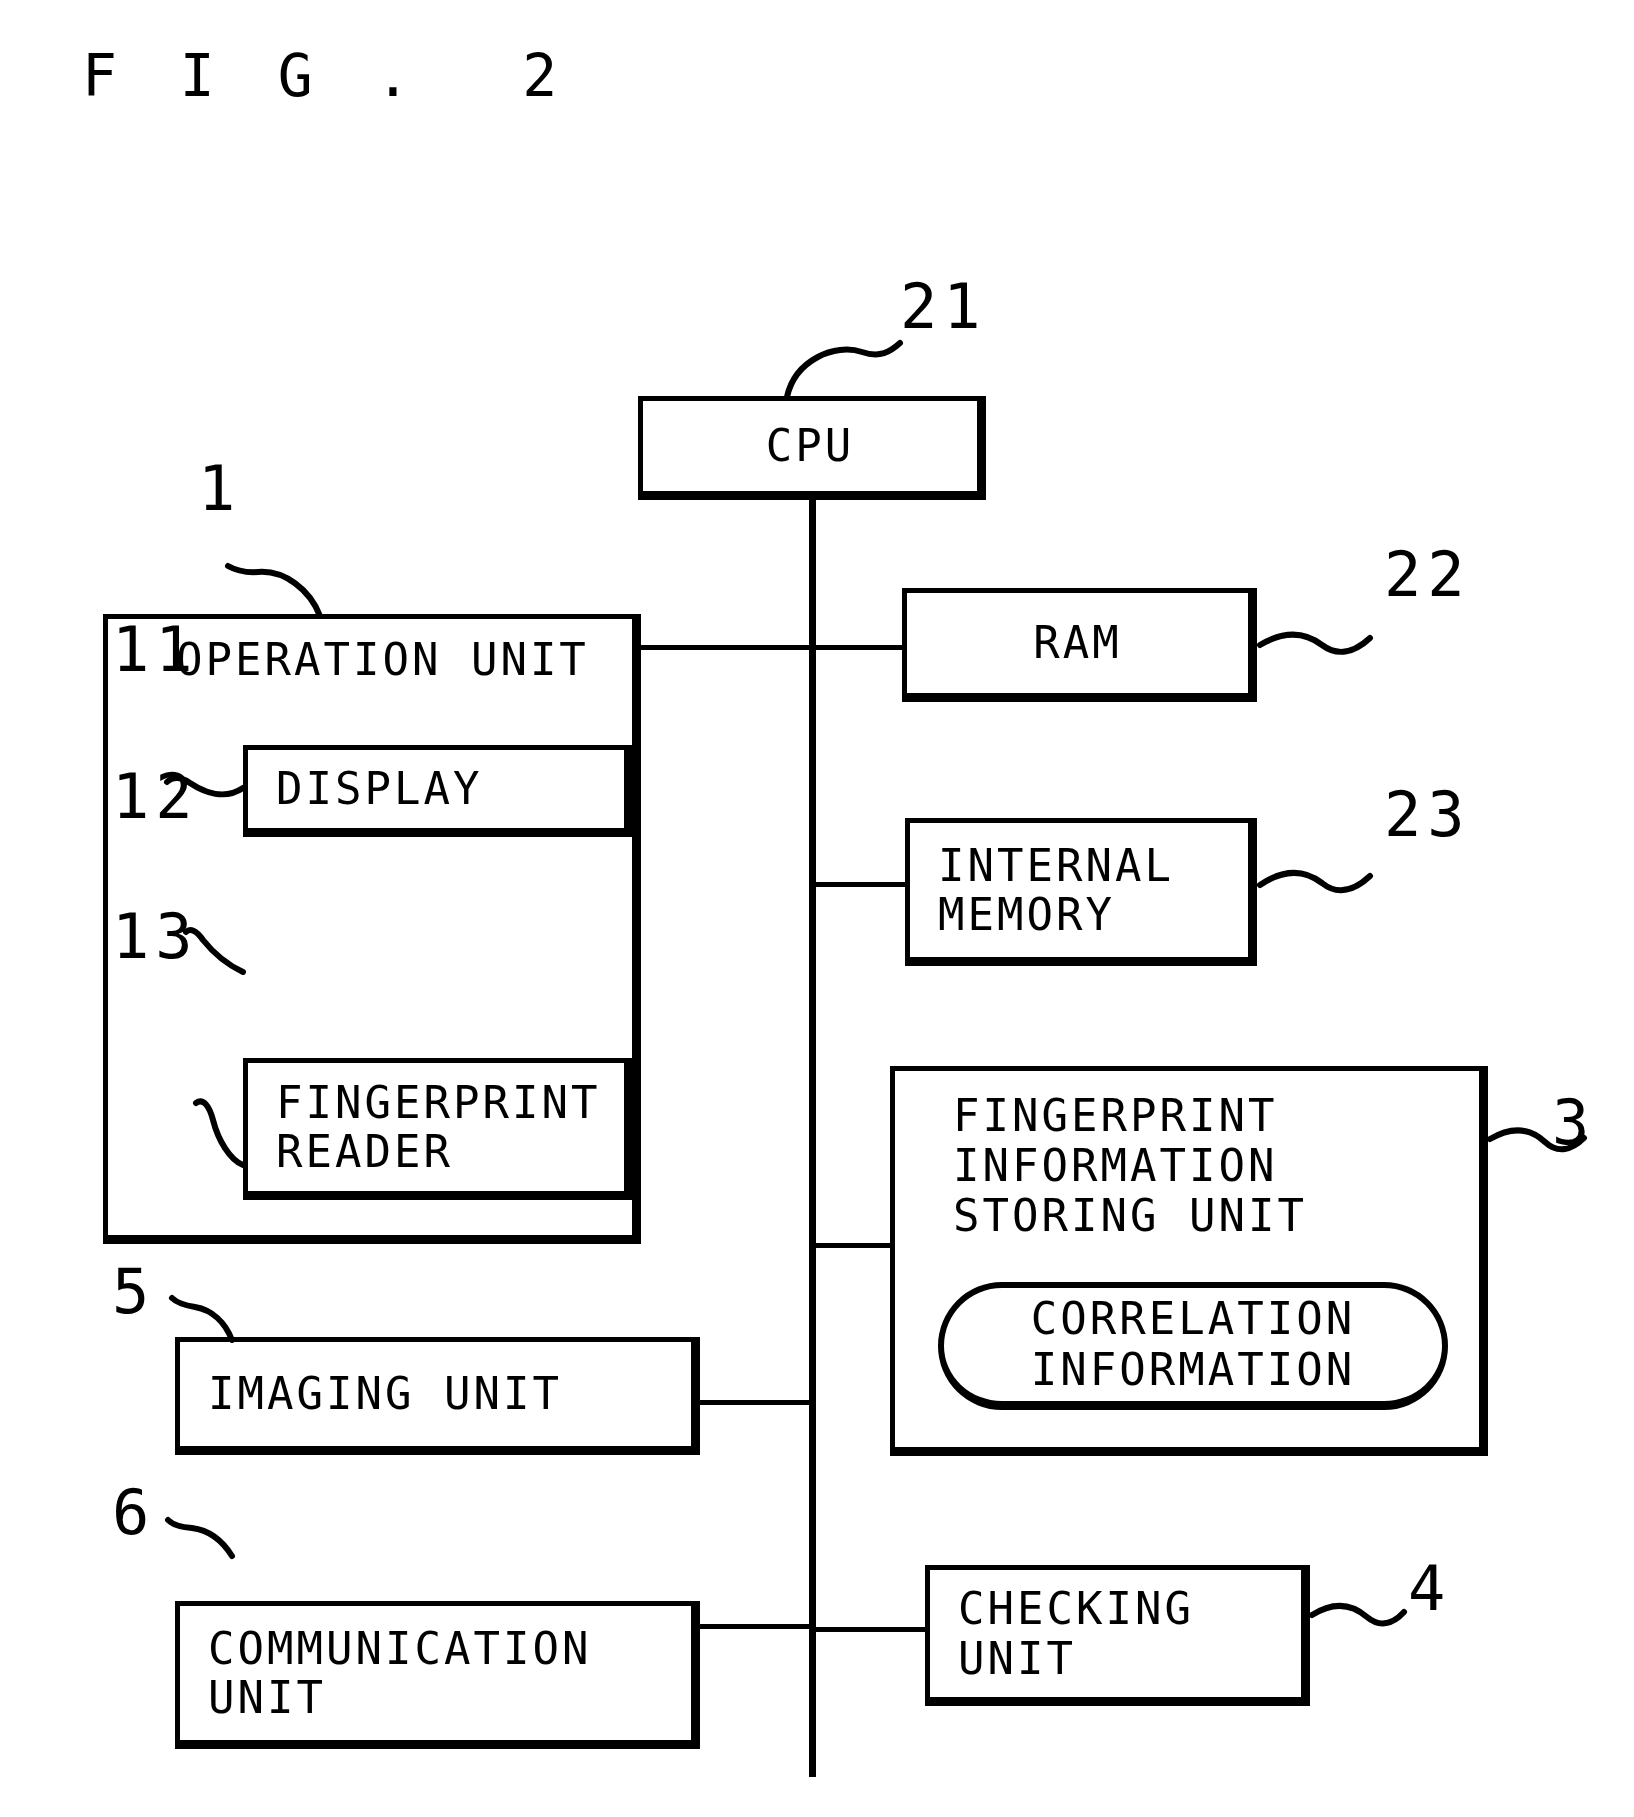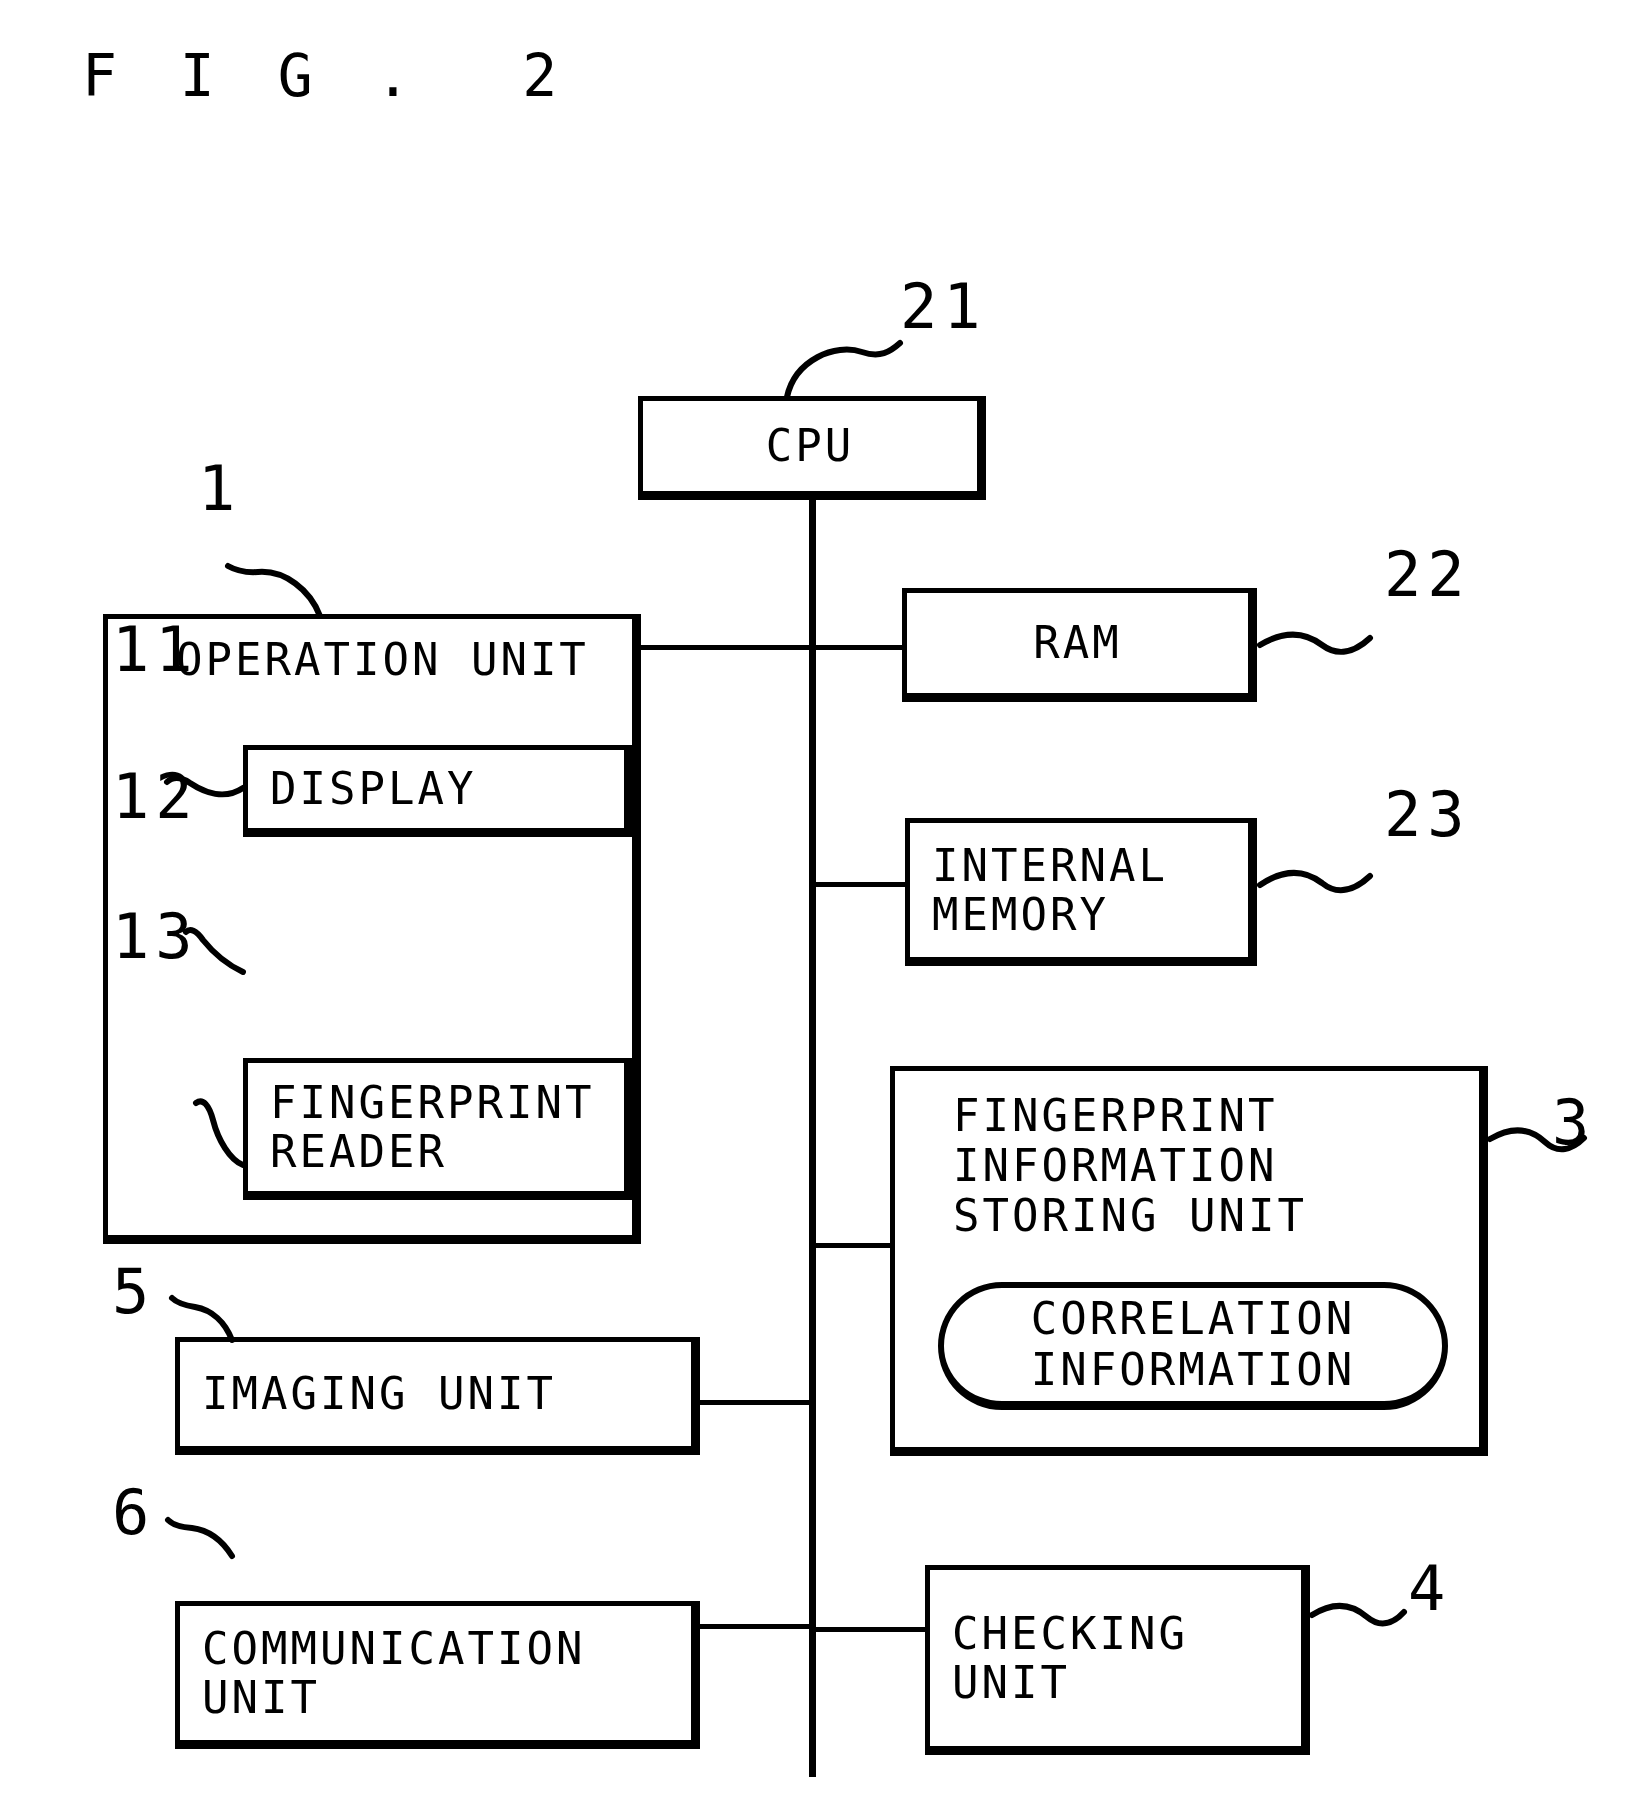--- a/index.html
+++ b/index.html
@@ -43,21 +43,21 @@
     z-index: 3;
   }
   .box.center { justify-content: center; }
   .box .txt {
     font-size: 44px;
     line-height: 1.12;
     letter-spacing: 3px;
     white-space: pre-line;
     font-family: "DejaVu Sans Mono", "Liberation Mono", monospace;
   }
-  .box.pad { padding-left: 22px; }
+  .box.pad { padding-left: 28px; }
 
   
   .container-box {
     position: absolute;
     box-sizing: border-box;
     border: 5px solid #000;
     border-bottom-width: 9px;
     border-right-width: 9px;
     background: #ffffff;
     z-index: 2;
@@ -184,21 +184,21 @@
 
   <div class="box pad" style="left:175px; top:1337px; width:525px; height:118px;">
     <span class="txt">IMAGING UNIT</span>
   </div>
 
   <div class="box pad" style="left:175px; top:1553px; width:525px; height:148px;margin-top:48px;">
     <span class="txt">COMMUNICATION
 UNIT</span>
   </div>
 
-  <div class="box pad" style="left:925px; top:1565px; width:385px; height:190px;">
+  <div class="box pad" style="left:925px; top:1565px; width:385px; height:141px;">
     <span class="txt">CHECKING
 UNIT</span>
   </div>
 
   <svg class="leaders" viewBox="0 0 1634 1817">
     <g fill="none" stroke="#000" stroke-width="6" stroke-linecap="round" stroke-linejoin="round">
 
       <path d="M 787 397 C 795 360, 835 343, 862 352 C 880 358, 890 352, 900 343"></path>
 
       <path d="M 320 616 C 310 590, 285 570, 258 572 C 243 573, 235 570, 228 566"></path>

